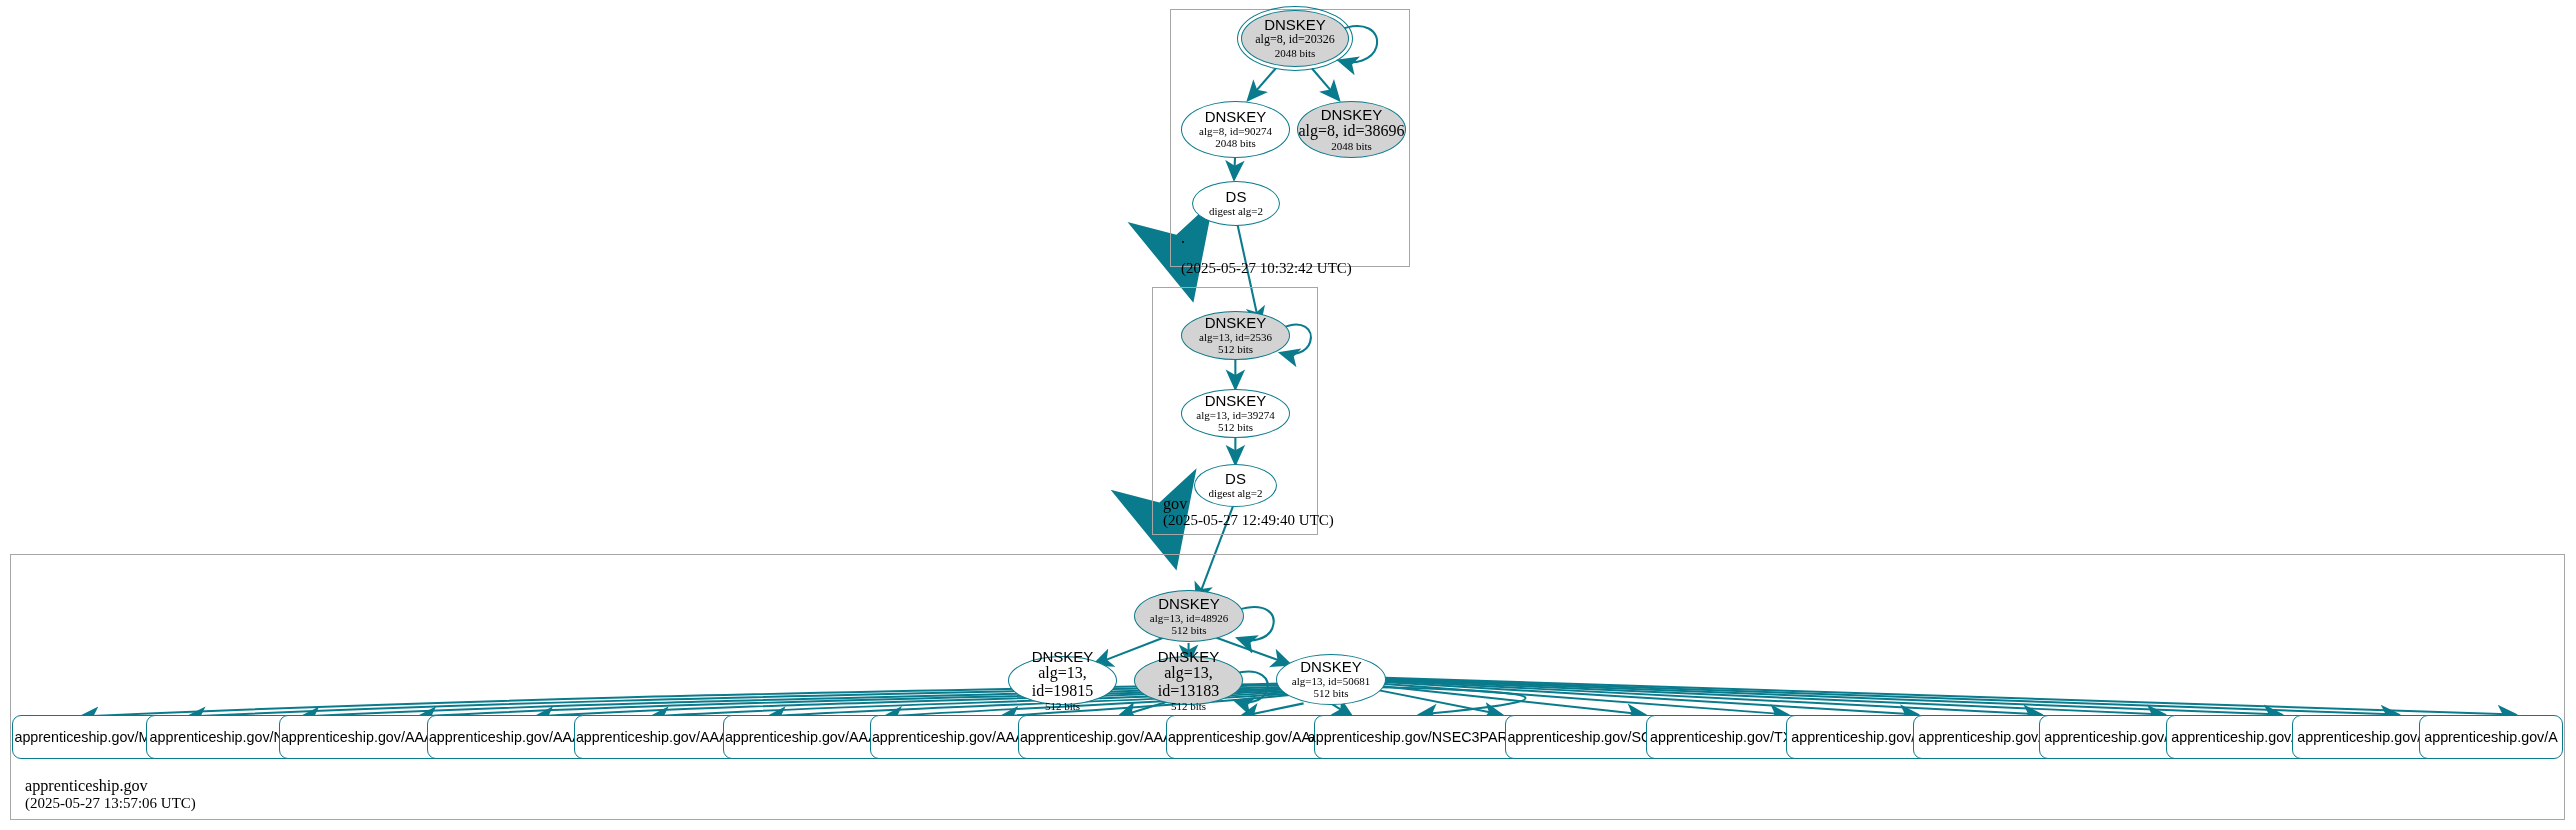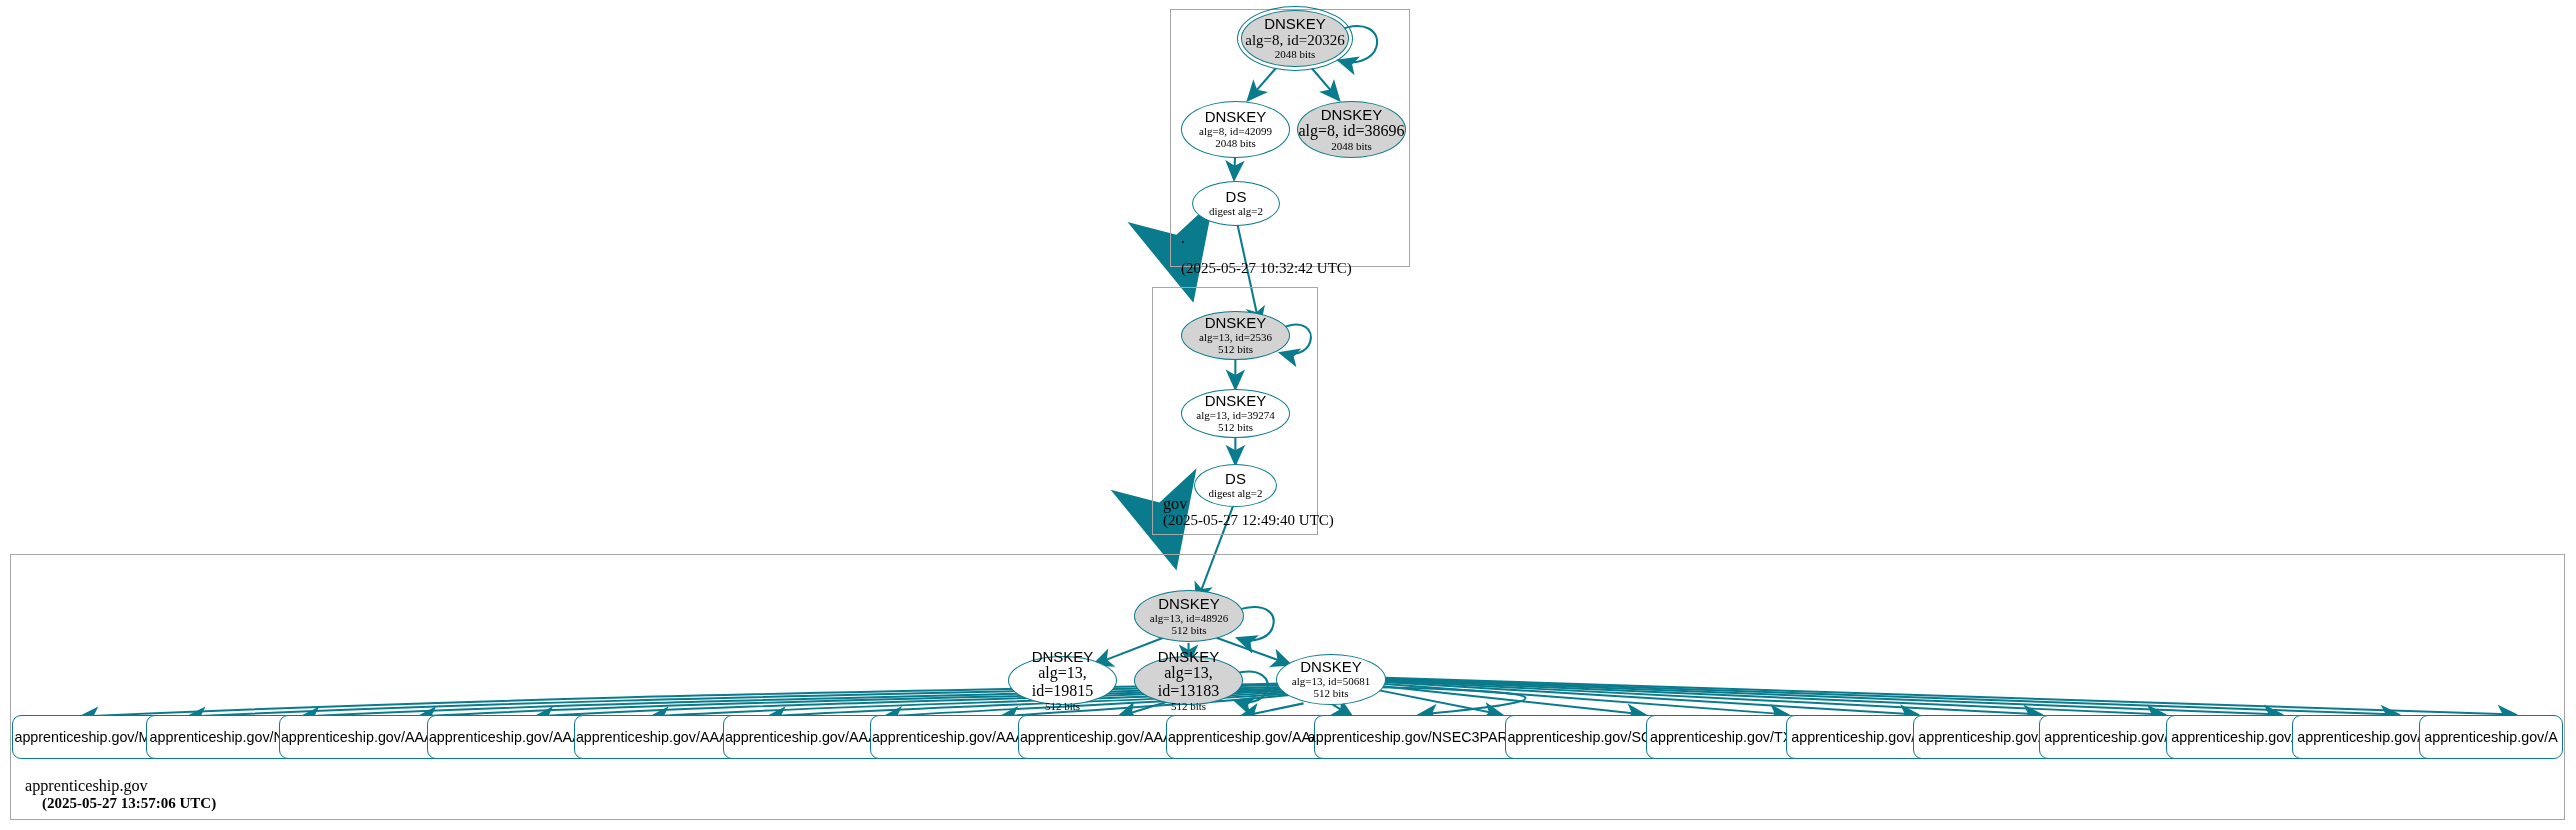--- a/index.html
+++ b/index.html
@@ -108,27 +108,27 @@
     </g>
   </svg>
 
   <div class="cluster" style="left:1170px;top:9px;width:240px;height:258px;"></div>
   <div class="cluster-label cluster-name" style="left:1181px;top:229px;">.</div>
   <div class="cluster-label cluster-date" style="left:1181px;top:260px;text-align:right;">(2025-05-27 10:32:42 UTC)</div>
 
   <div class="ell-outer" style="left:1237px;top:5.8px;width:116px;height:65px;"></div>
   <div class="node ell filled" style="left:1241px;top:9.7px;width:108px;height:57px;">
     <div class="t1" style="font-size:15px;">DNSKEY</div>
-    <div class="t2" style="font-size:15px;">alg=8, id=20326</div>
+    <div class="t2" style="font-size:12px;">alg=8, id=20326</div>
     <div class="t2" style="font-size:11px;">2048 bits</div>
   </div>
 
   <div class="node ell plain" style="left:1181px;top:101px;width:109px;height:57px;">
     <div class="t1" style="font-size:15px;">DNSKEY</div>
-    <div class="t2" style="font-size:11px;">alg=8, id=42099</div>
+    <div class="t2" style="font-size:11px;">alg=8, id=90274</div>
     <div class="t2" style="font-size:11px;">2048 bits</div>
   </div>
 
   <div class="node ell filled" style="left:1297px;top:101px;width:109px;height:57px;">
     <div class="t1" style="font-size:15px;">DNSKEY</div>
     <div class="t2" style="font-size:16px;">alg=8, id=38696</div>
     <div class="t2" style="font-size:11px;">2048 bits</div>
   </div>
 
   <div class="node ell plain" style="left:1192px;top:181px;width:88px;height:45px;">
@@ -152,21 +152,21 @@
     <div class="t2" style="font-size:11px;">512 bits</div>
   </div>
 
   <div class="node ell plain" style="left:1194px;top:464px;width:83px;height:43px;">
     <div class="t1" style="font-size:15px;">DS</div>
     <div class="t2" style="font-size:11px;">digest alg=2</div>
   </div>
 
   <div class="cluster" style="left:9.7px;top:554px;width:2555px;height:266px;"></div>
   <div class="cluster-label cluster-name" style="left:25px;top:777px;">apprenticeship.gov</div>
-  <div class="cluster-label cluster-date" style="left:42px;top:795px;font-weight:bold;">(2025-05-27 13:57:06 UTC)</div>
+  <div class="cluster-label cluster-date" style="left:25px;top:795px;">(2025-05-27 13:57:06 UTC)</div>
 
   <div class="node ell filled" style="left:1134px;top:590px;width:110px;height:52px;">
     <div class="t1" style="font-size:15px;">DNSKEY</div>
     <div class="t2" style="font-size:11px;">alg=13, id=48926</div>
     <div class="t2" style="font-size:11px;">512 bits</div>
   </div>
 
   <div class="node ell plain" style="left:1008px;top:656px;width:109px;height:49px;">
     <div class="t1" style="font-size:15px;">DNSKEY</div>
     <div class="t2" style="font-size:16px;">alg=13, id=19815</div>

